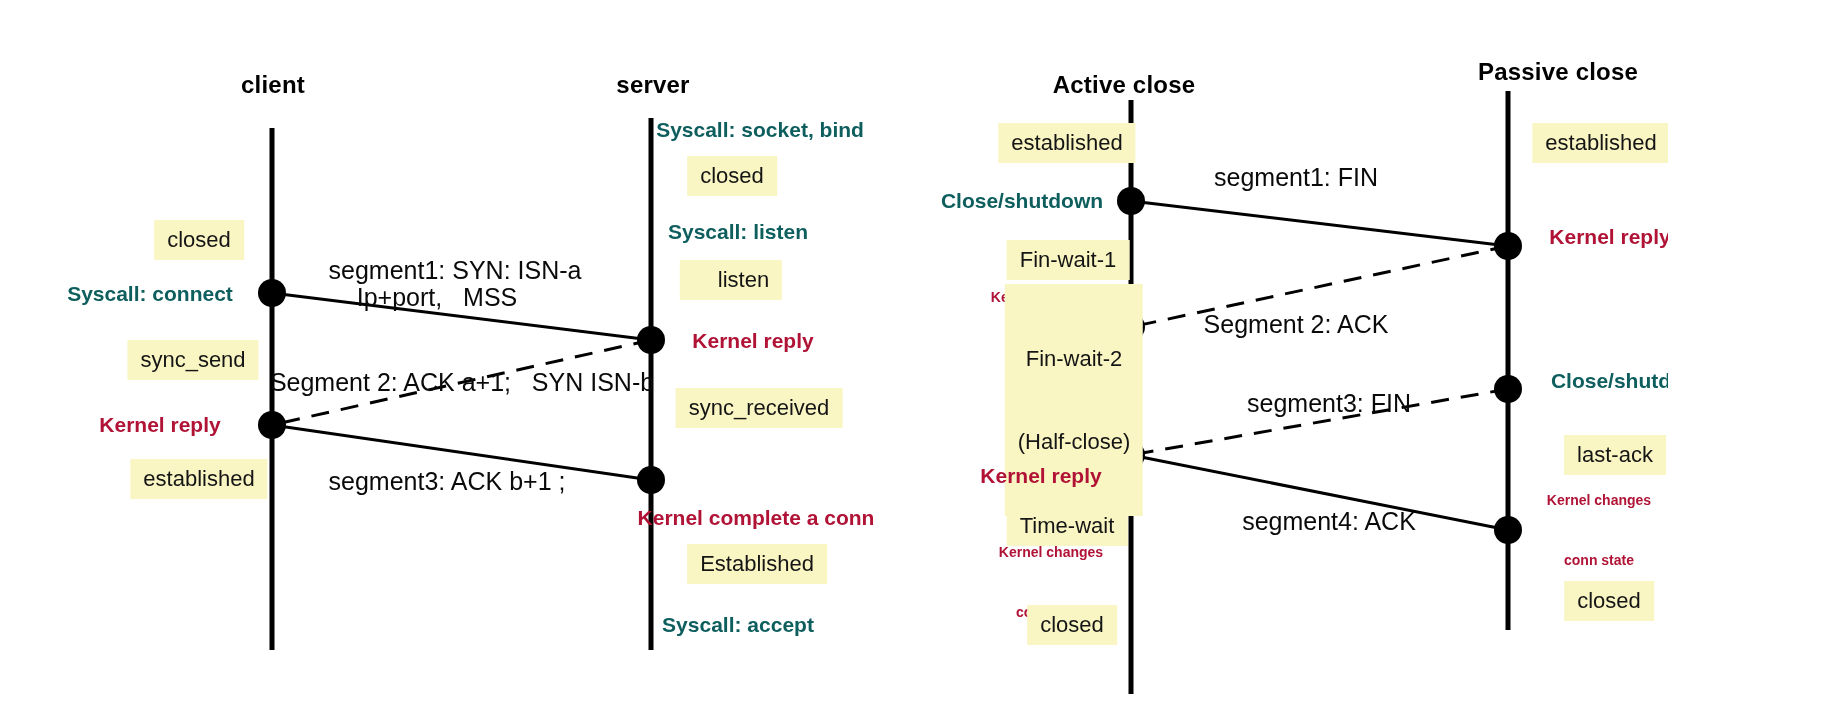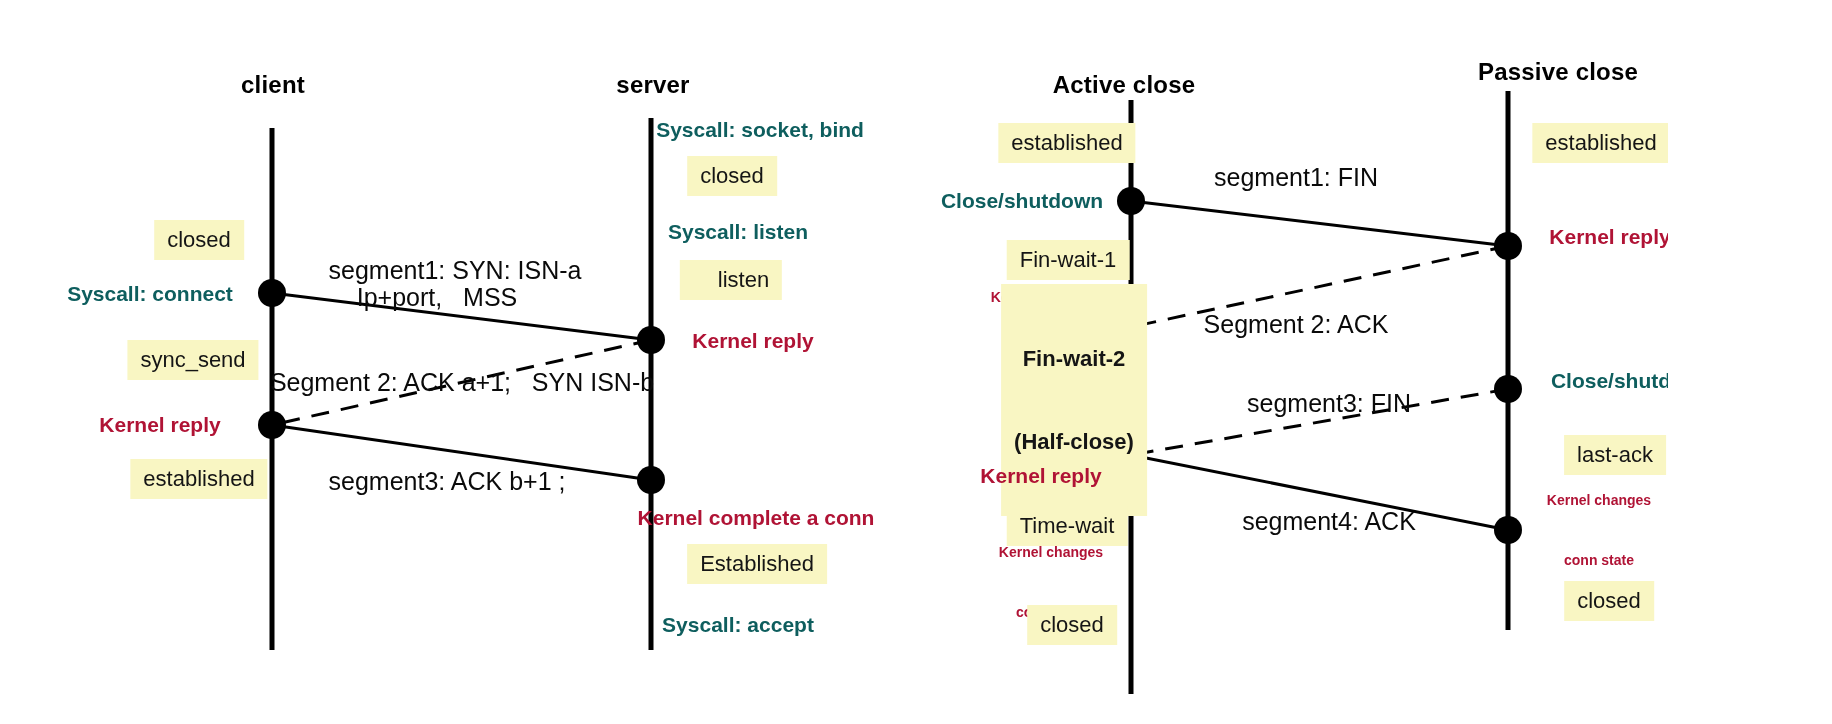--- a/index.html
+++ b/index.html
@@ -32,21 +32,21 @@
     letter-spacing: 0.2px;
   }
   .state {
     background: var(--highlight-bg);
     font-size: 22px;
     padding: 7px 13px;
     color: #151515;
     margin-left: 16px;
   }
   .state.two-line { text-align: center; line-height: 1.25; padding: 6px 13px; }
-  .state.two-line span { display: block; font-weight: bold; }
+  .state.two-line span { display: block; }
   .syscall {
     color: var(--syscall-text);
     font-weight: 700;
     font-size: 21px;
   }
   .kernel {
     color: var(--kernel-text);
     font-weight: 700;
     font-size: 21px;
   }
@@ -103,20 +103,21 @@
   <div class="lbl syscall" style="left:150px; top:294px;">Syscall: connect</div>
   <div class="lbl state" style="left:177px; top:360px;">sync_send</div>
   <div class="lbl kernel" style="left:160px; top:425px;">Kernel reply</div>
   <div class="lbl state" style="left:183px; top:479px;">established</div>
 
   <div class="lbl syscall" style="left:760px; top:130px;">Syscall: socket, bind</div>
   <div class="lbl state" style="left:716px; top:176px;">closed</div>
   <div class="lbl syscall" style="left:738px; top:232px;">Syscall: listen</div>
   <div class="lbl state" style="left:715px; top:280px;padding-left:38px;">listen</div>
   <div class="lbl kernel" style="left:753px; top:341px;">Kernel reply</div>
+  <div class="lbl state" style="left:743px; top:408px;">sync_received</div>
   <div class="lbl kernel" style="left:756px; top:518px;">Kernel complete a conn</div>
   <div class="lbl state" style="left:741px; top:564px;">Established</div>
   <div class="lbl syscall" style="left:738px; top:625px;">Syscall: accept</div>
 
   <div class="lbl seg" style="left:455px; top:270px;">segment1: SYN: ISN-a</div>
   <div class="lbl seg" style="left:437px; top:297px;">Ip+port,   MSS</div>
   <div class="lbl seg" style="left:462px; top:382px;">Segment 2: ACK a+1;   SYN ISN-b</div>
   <div class="lbl seg" style="left:447px; top:481px;">segment3: ACK b+1 ;</div>
 
   <div class="lbl title" style="left:1124px; top:85px;">Active close</div>

